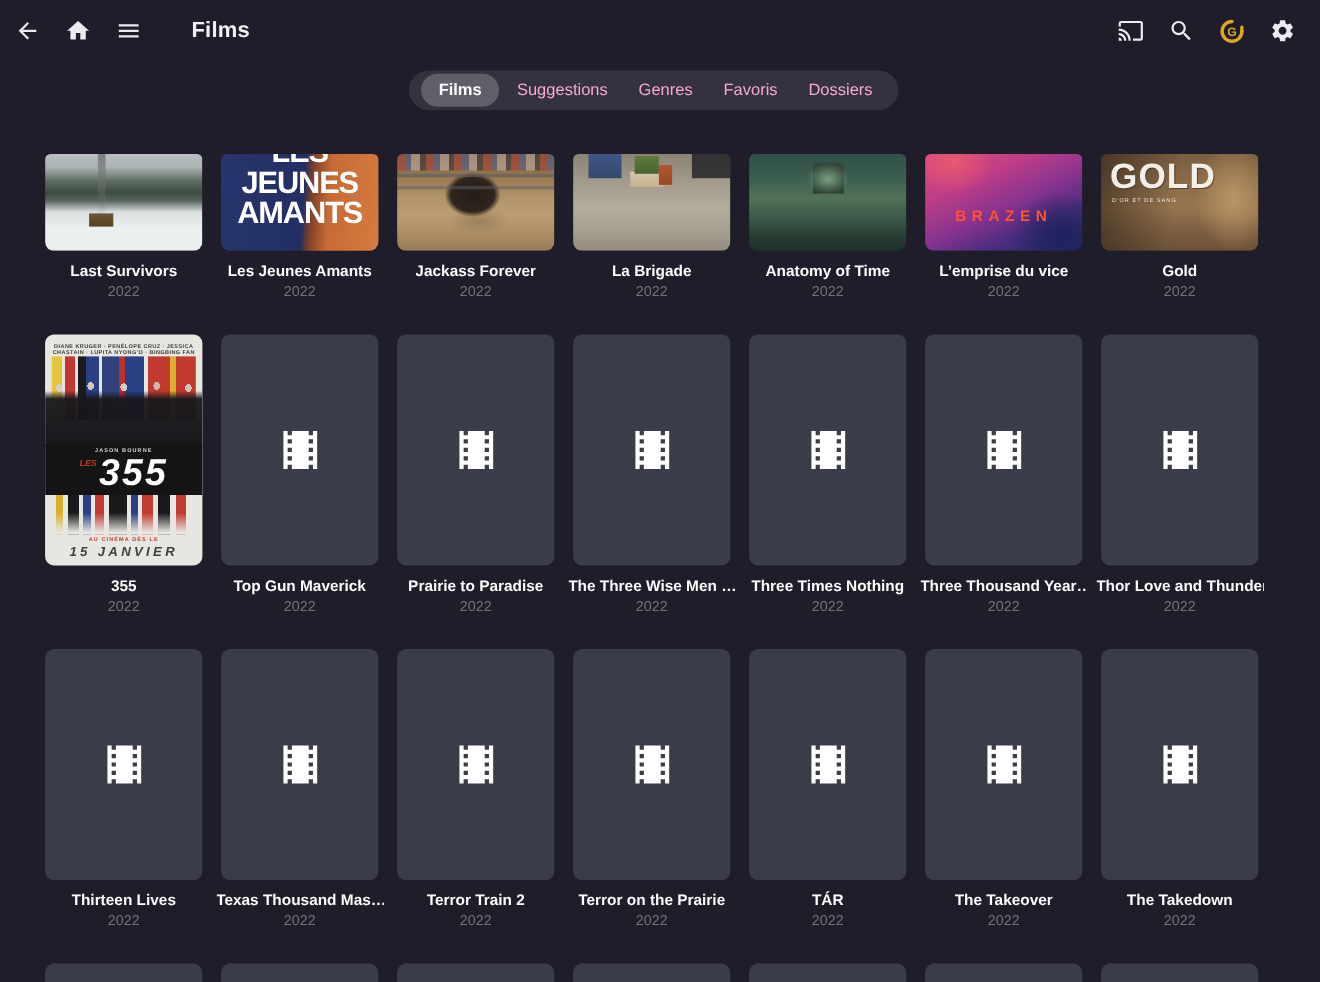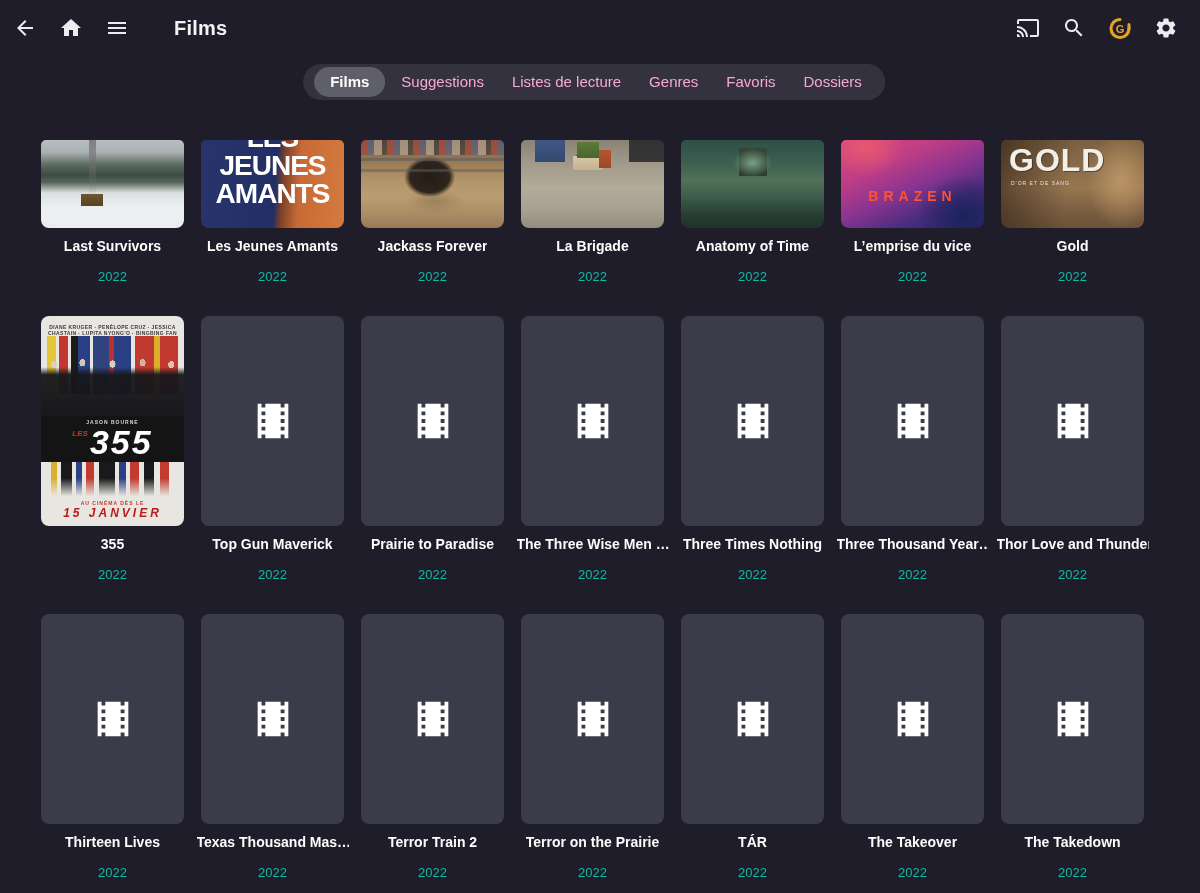--- a/index.html
+++ b/index.html
@@ -51,21 +51,21 @@
     display:flex; align-items:center; justify-content:center; flex:0 0 auto;
   }
   .poster.clip-top { height:88px; border-radius:5px 5px 8px 8px;margin-top:43px; }
   .poster.clip-bottom { height:61px; border-radius:8px 8px 0 0; }
   .ph-icon { width:46px; height:46px; display:block; }
   .ph-icon svg { width:46px; height:46px; fill:#ffffff; display:block; }
   .card-title {
     margin-top:9px; font-size:14px; font-weight:700; color:#fdfdfd;
     max-width:152px; white-space:nowrap; overflow:hidden; text-align:right; line-height:18px;
   }
-  .card-year { margin-top:14px; font-size:13px; color:#14b8a6; line-height:16px; }
+  .card-year { margin-top:2px; font-size:13px; color:#737373; line-height:16px; }
 
   
   .art-last-survivors{
     background:
       linear-gradient(rgba(112,112,116,.8), rgba(150,150,154,0)) 48px 0px/7px 58px no-repeat,
       linear-gradient(#6e5434,#5b431f) 40px 54px/22px 12px no-repeat,
       radial-gradient(circle 4px at 49px 58px, #e8a23c 80%, rgba(232,162,60,0) 100%) no-repeat,
       linear-gradient(180deg,#b9bfc2 0%,#a9b1b2 14%,#5d6b60 28%,#3c4c42 40%,#55645a 48%,#d9dfe0 60%,#eef1f2 78%,#e9edee 100%);
   }
   .art-jeunes{
@@ -147,21 +147,21 @@
       rgba(0,0,0,0) 0 3%, #d8b02c 3% 8%, rgba(0,0,0,0) 8% 11%,
       #19191b 11% 19%, rgba(0,0,0,0) 19% 22%, #2a3f86 22% 27%, rgba(0,0,0,0) 27% 30%,
       #c23a30 30% 36%, rgba(0,0,0,0) 36% 40%, #19191b 40% 52%, rgba(0,0,0,0) 52% 55%,
       #2a3f86 55% 60%, rgba(0,0,0,0) 60% 63%, #c23a30 63% 70%, rgba(0,0,0,0) 70% 74%,
       #19191b 74% 82%, rgba(0,0,0,0) 82% 86%, #c23a30 86% 93%, rgba(0,0,0,0) 93% 100%);
   }
   .p355-streaks::after{ content:""; position:absolute; inset:0;
     background:linear-gradient(180deg, rgba(232,230,225,0) 0%, rgba(232,230,225,0) 45%, #e8e6e1 95%); }
   .p355-release{ position:absolute; bottom:6px; left:0; right:0; text-align:center; }
   .p355-release .intro{ display:block; font-size:5px; color:#c0392b; font-weight:700; letter-spacing:1px; }
-  .p355-release .date{ display:block; font-size:12px; color:#b91c1c; font-weight:700; letter-spacing:3px; font-style:italic; }
+  .p355-release .date{ display:block; font-size:12px; color:#404040; font-weight:700; letter-spacing:3px; font-style:italic; }
 </style>
 </head>
 <body>
 
 <div class="appbar">
   <div class="left-group">
     <div class="icon-btn">
       <svg viewBox="0 0 24 24">
           <path d="M20 11H7.83l5.59-5.59L12 4l-8 8 8 8 1.41-1.41L7.83 13H20v-2z"></path>
         </svg>
@@ -200,21 +200,20 @@
       <svg viewBox="0 0 24 24">
           <path d="M19.14 12.94c.04-.3.06-.61.06-.94 0-.32-.02-.64-.07-.94l2.03-1.58c.18-.14.23-.41.12-.61l-1.92-3.32c-.12-.22-.37-.29-.59-.22l-2.39.96c-.5-.38-1.03-.7-1.62-.94l-.36-2.54c-.04-.24-.24-.41-.48-.41h-3.84c-.24 0-.43.17-.47.41l-.36 2.54c-.59.24-1.13.57-1.62.94l-2.39-.96c-.22-.08-.47 0-.59.22L2.74 8.87c-.12.21-.08.47.12.61l2.03 1.58c-.05.3-.09.63-.09.94s.02.64.07.94l-2.03 1.58c-.18.14-.23.41-.12.61l1.92 3.32c.12.22.37.29.59.22l2.39-.96c.5.38 1.03.7 1.62.94l.36 2.54c.05.24.24.41.48.41h3.84c.24 0 .44-.17.47-.41l.36-2.54c.59-.24 1.13-.56 1.62-.94l2.39.96c.22.08.47 0 .59-.22l1.92-3.32c.12-.22.07-.47-.12-.61l-2.01-1.58zM12 15.6c-1.98 0-3.6-1.62-3.6-3.6s1.62-3.6 3.6-3.6 3.6 1.62 3.6 3.6-1.62 3.6-3.6 3.6z"></path>
         </svg>
     </div>
   </div>
 </div>
 
 <div class="tabbar">
   <div class="tab selected">Films</div>
   <div class="tab">Suggestions</div>
-  <div class="tab">Listes de lecture</div>
   <div class="tab">Genres</div>
   <div class="tab">Favoris</div>
   <div class="tab">Dossiers</div>
 </div>
 
 <div class="content">
 
   <div class="grid-row">
     <div class="card">
       <div class="poster clip-top art-last-survivors"></div>

